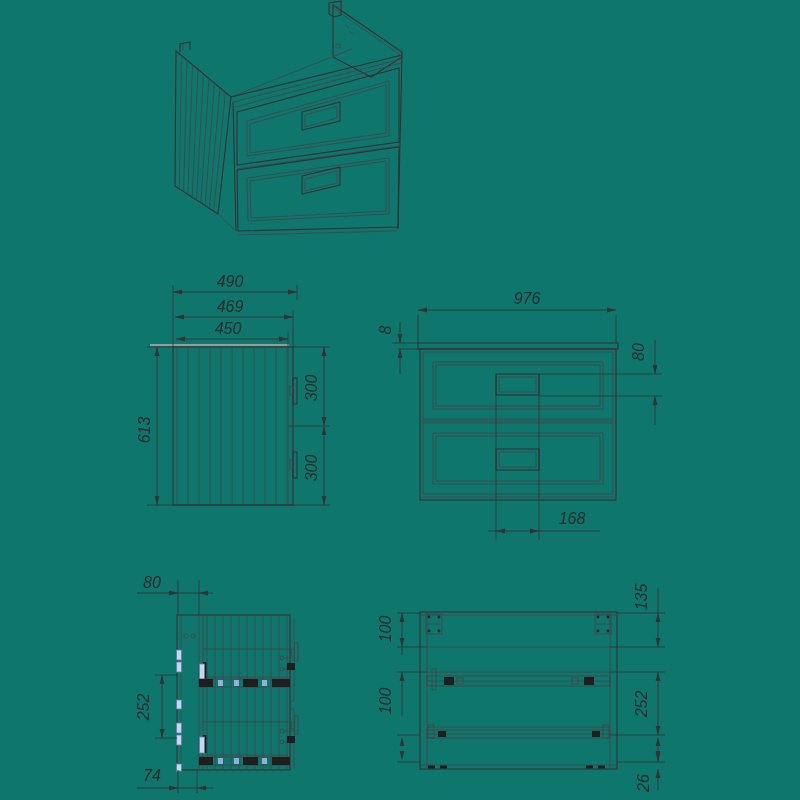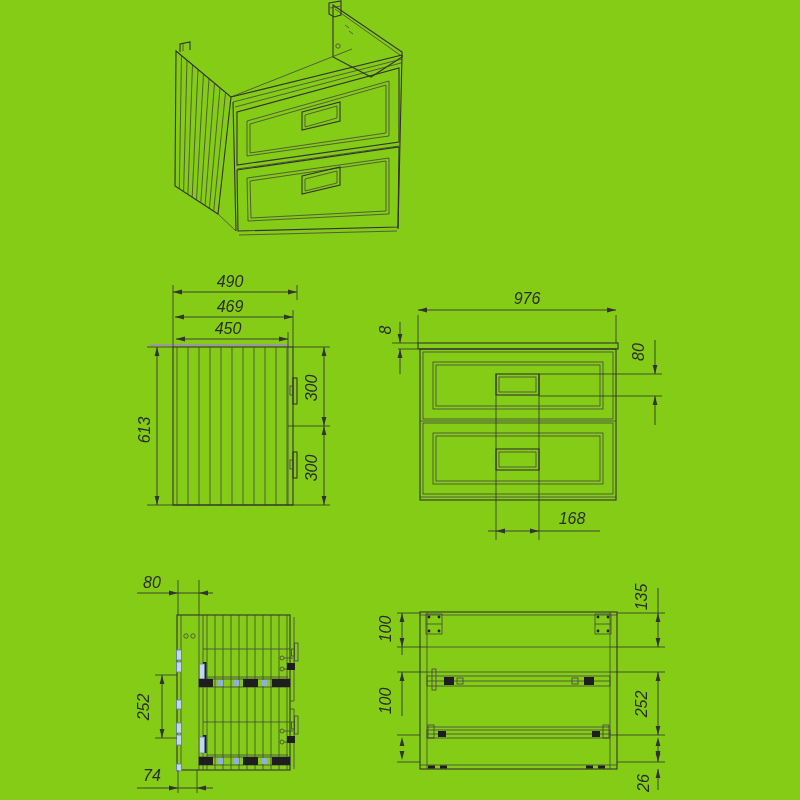--- a/index.html
+++ b/index.html
@@ -1,16 +1,16 @@
 <!DOCTYPE html>
 <html><head>
 <meta charset="utf-8">
 <style>
   html,body{margin:0;padding:0;background:#ffffff;}
-  #stage{position:relative;width:800px;height:800px;background:#84cc16;overflow:hidden;
+  #stage{position:relative;width:800px;height:800px;background:#0f766e;overflow:hidden;
          font-family:"Liberation Sans",sans-serif;}
   svg{position:absolute;left:0;top:0;}
   .ln{stroke:#333;stroke-width:1.1;fill:none;}
   .thin{stroke:#444;stroke-width:0.8;fill:none;}
   .dim{stroke:#333;stroke-width:0.9;fill:none;}
   .ext{stroke:#333;stroke-width:0.8;fill:none;}
   .gray{stroke:#9a9a9a;stroke-width:2.2;fill:none;}
   .dark{fill:#1e1e1e;stroke:none;}
   .blue{fill:#c6d7ec;stroke:#5b7fb5;stroke-width:0.8;}
   .bluesq{fill:#8fb0d8;stroke:none;}

